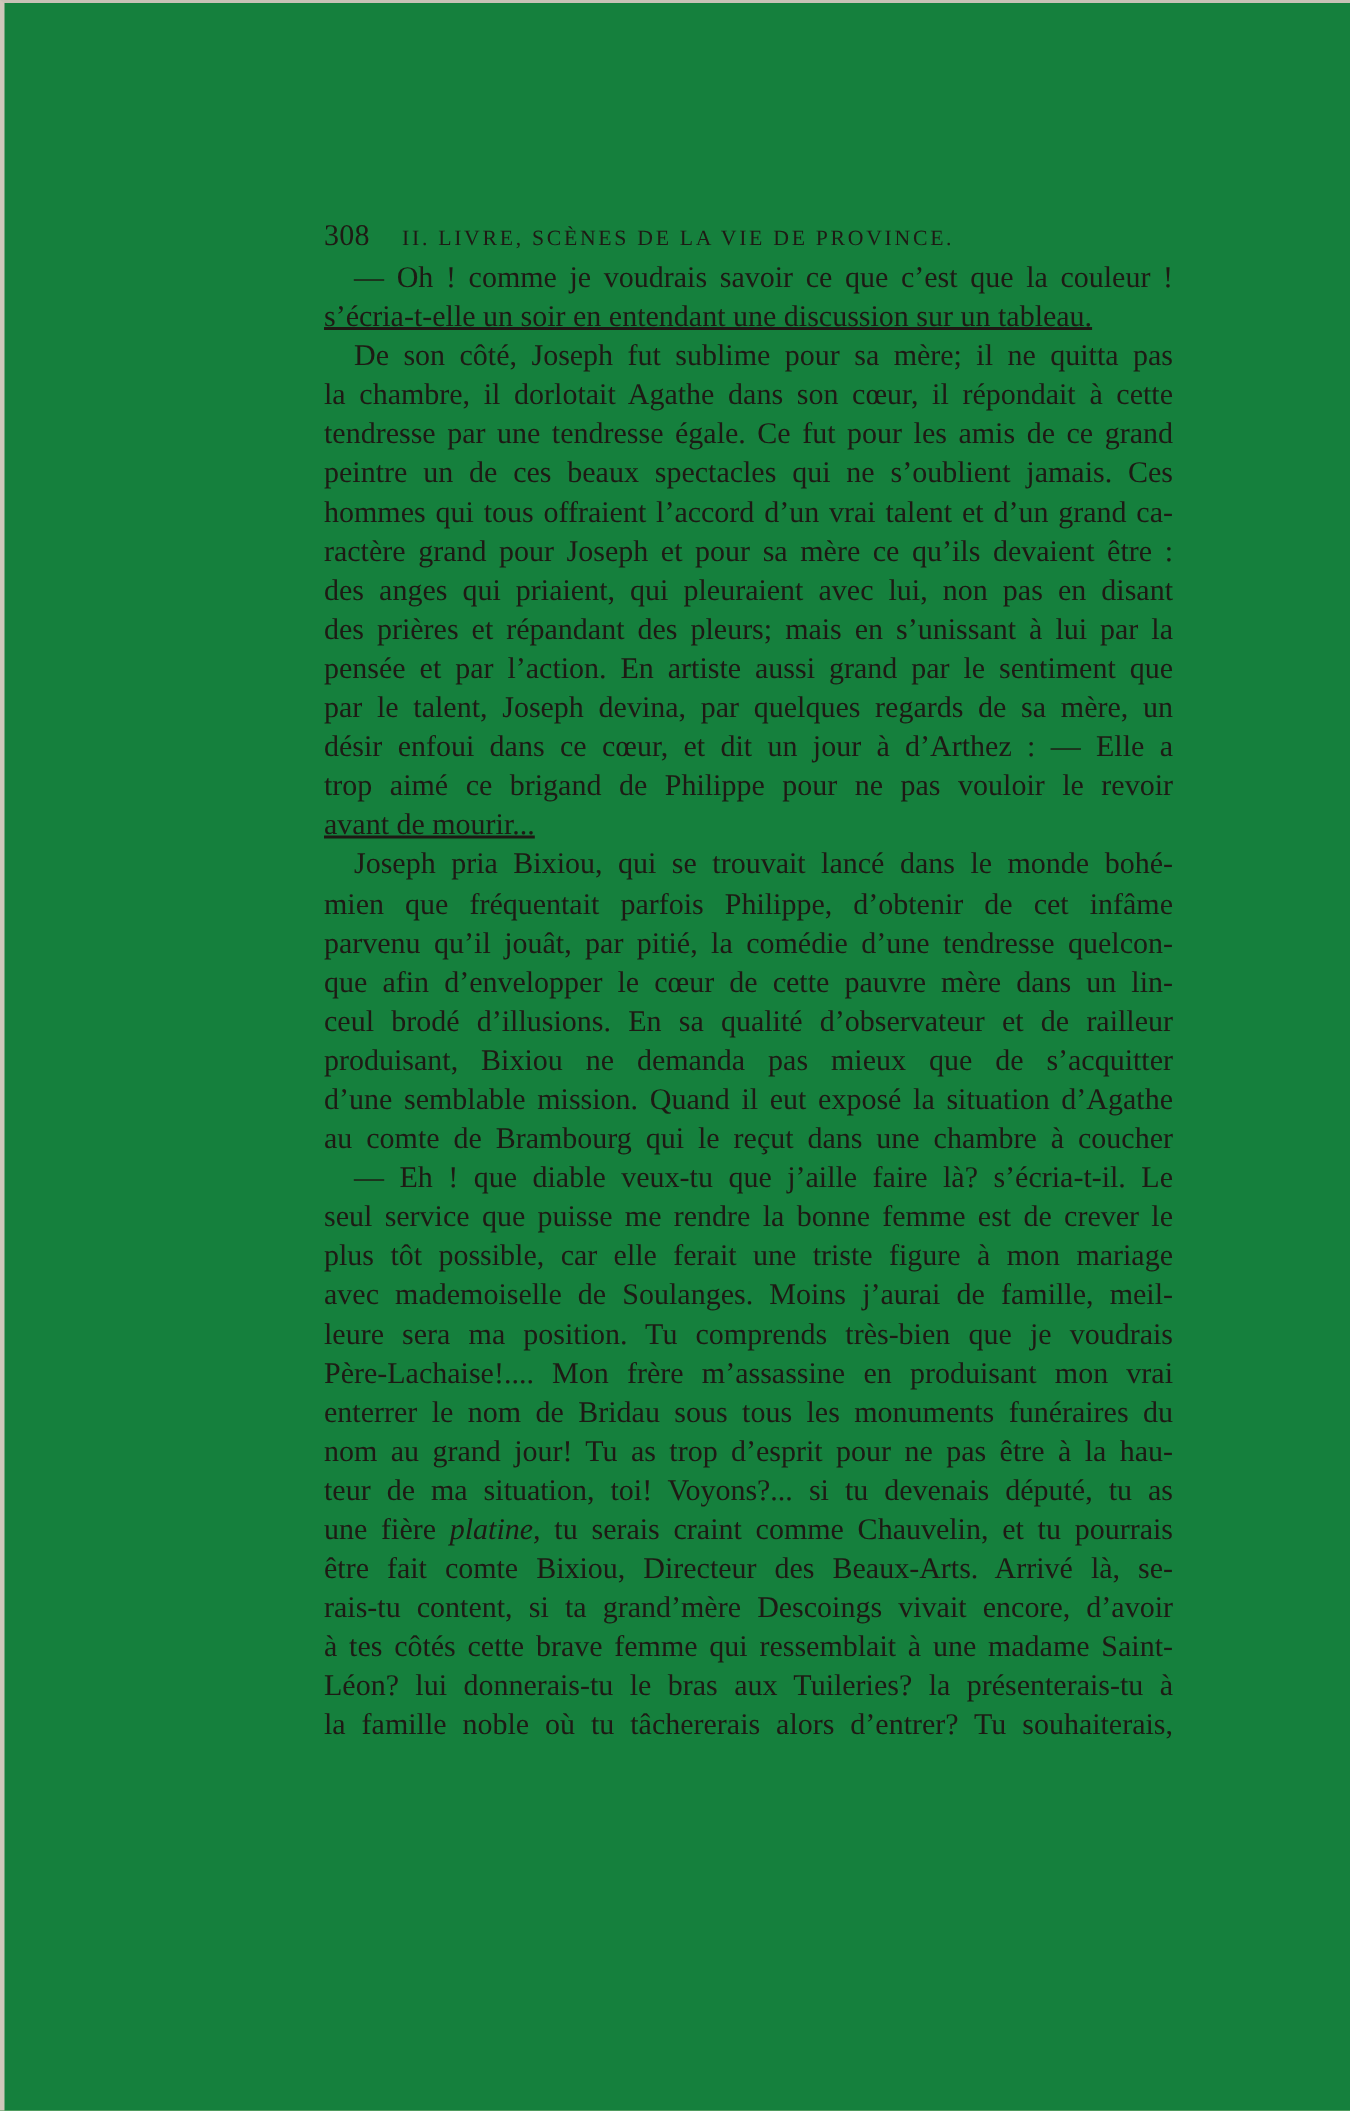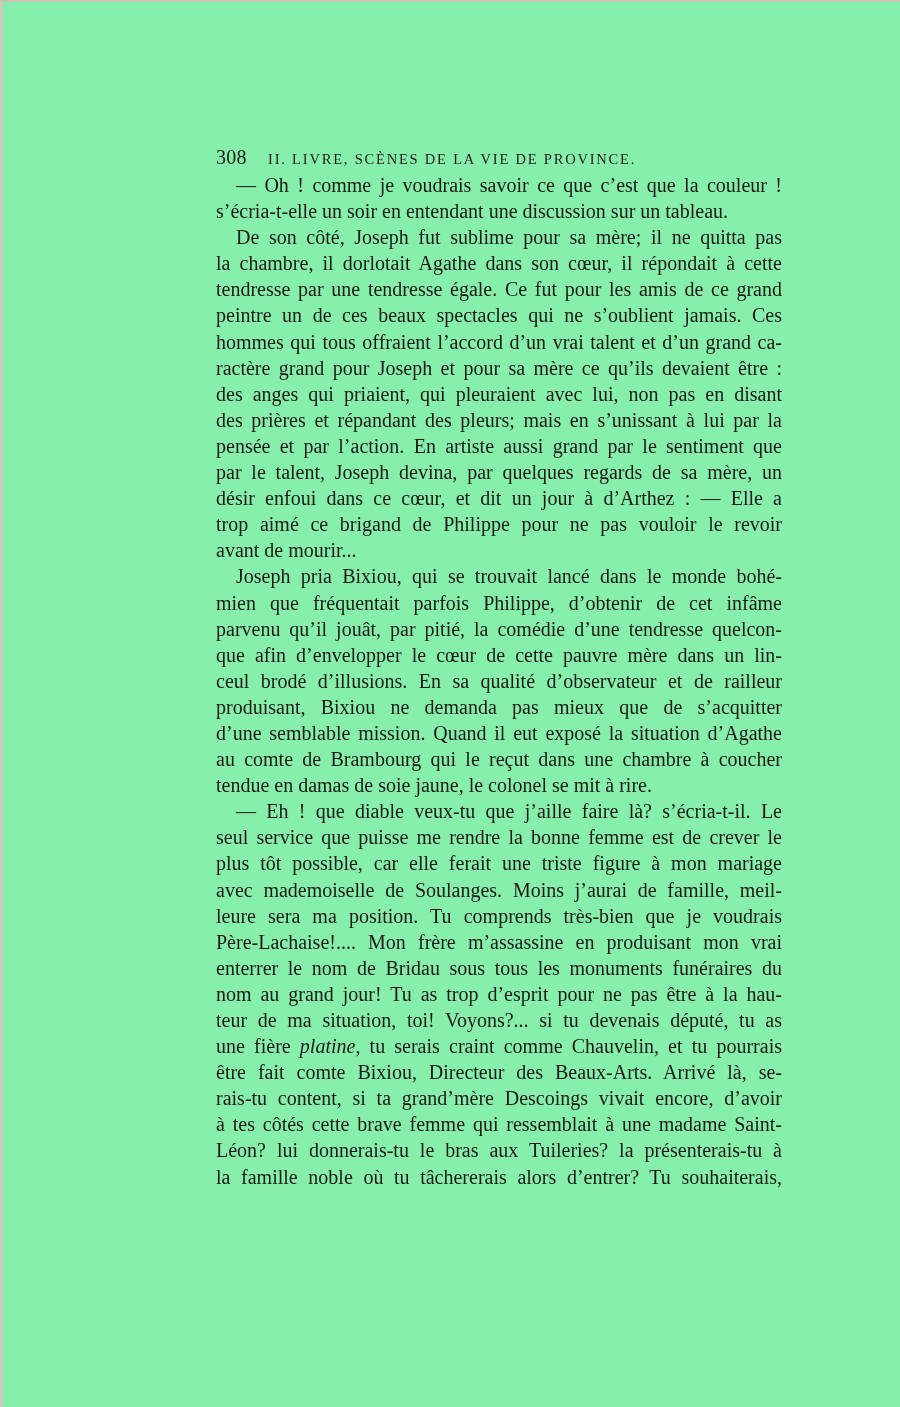--- a/index.html
+++ b/index.html
@@ -10,21 +10,21 @@
       width: 900px;
       height: 1407px;
       background: #fdefc8;
       position: relative;
       overflow: hidden;
     }
     .page {
       position: absolute;
       left: 0; top: 0;
       width: 900px; height: 1407px;
-      background: #86efac;
+      background: #15803d;
       border-top: 2px solid #c8c2b6;
       border-left: 3px solid #cfc8bb;
       box-sizing: border-box;
     }
     .text-block {
       position: absolute;
       left: 213px;
       top: 140px;
       width: 566px;
       font-family: "Liberation Serif", "DejaVu Serif", serif;
@@ -58,20 +58,21 @@
       white-space: nowrap;
       text-align: justify;
       text-align-last: justify;
       position: relative;
     }
     .line.indent {
       padding-left: 20px;
     }
     .line.last {
       text-align-last: left;
+      text-decoration: underline;
     }
     .line em {
     }
   </style>
 </head>
 <body>
 
 <div class="page">
   <div class="text-block">
 
@@ -103,21 +104,20 @@
 
     <div>
       <div class="line indent">Joseph pria Bixiou, qui se trouvait lancé dans le monde bohé-</div>
       <div class="line">mien que fréquentait parfois Philippe, d’obtenir de cet infâme</div>
       <div class="line">parvenu qu’il jouât, par pitié, la comédie d’une tendresse quelcon-</div>
       <div class="line">que afin d’envelopper le cœur de cette pauvre mère dans un lin-</div>
       <div class="line">ceul brodé d’illusions. En sa qualité d’observateur et de railleur</div>
       <div class="line">produisant, Bixiou ne demanda pas mieux que de s’acquitter</div>
       <div class="line">d’une semblable mission. Quand il eut exposé la situation d’Agathe</div>
       <div class="line">au comte de Brambourg qui le reçut dans une chambre à coucher</div>
-      <div class="line last">tendue en damas de soie jaune, le colonel se mit à rire.</div>
     </div>
 
     <div>
       <div class="line indent">— Eh ! que diable veux-tu que j’aille faire là? s’écria-t-il. Le</div>
       <div class="line">seul service que puisse me rendre la bonne femme est de crever le</div>
       <div class="line">plus tôt possible, car elle ferait une triste figure à mon mariage</div>
       <div class="line">avec mademoiselle de Soulanges. Moins j’aurai de famille, meil-</div>
       <div class="line">leure sera ma position. Tu comprends très-bien que je voudrais</div>
       <div class="line">Père-Lachaise!.... Mon frère m’assassine en produisant mon vrai</div>
       <div class="line">enterrer le nom de Bridau sous tous les monuments funéraires du</div>

